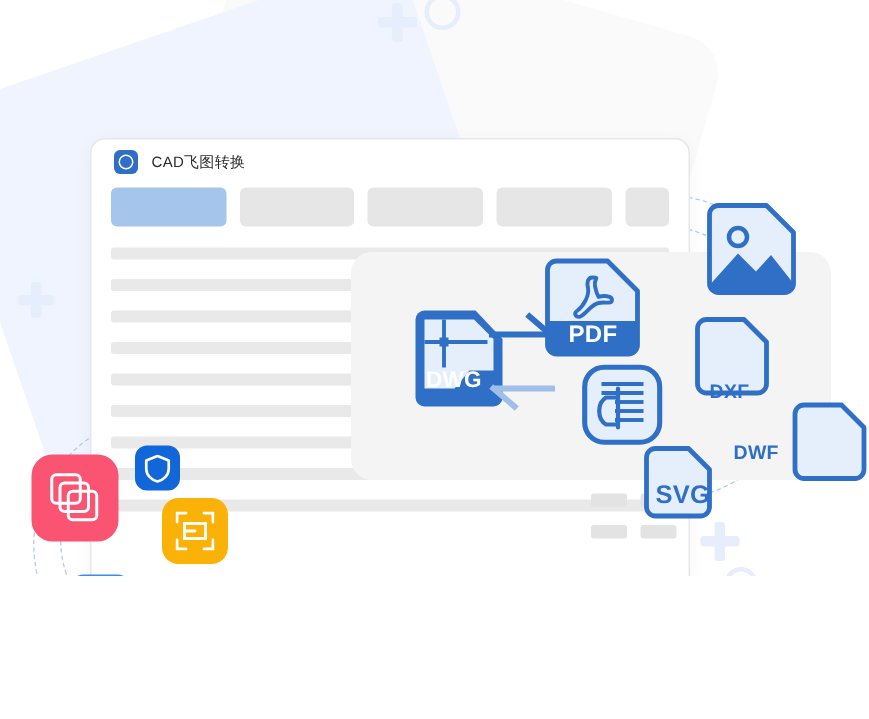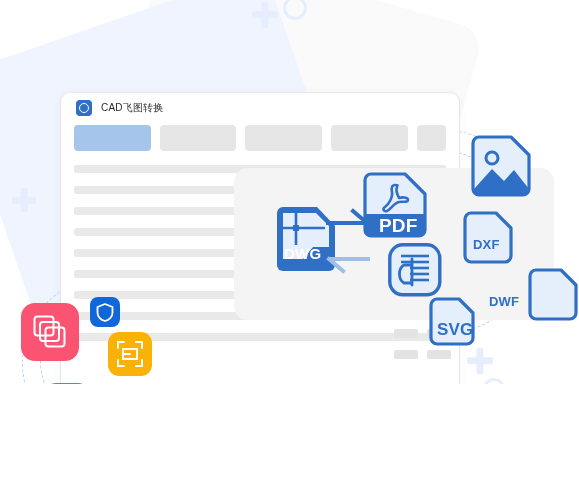--- a/index.html
+++ b/index.html
@@ -174,21 +174,21 @@
       <polyline points="17,17 3,5" stroke="#9fbee8" stroke-width="4" fill="none" stroke-linecap="square"></polyline>
     </svg>
   </div>
 
   <div class="fileicon" style="left:365px;top:174px;">
     <svg width="62" height="66" viewBox="0 0 62 66">
       <path d="M0 6 A6 6 0 0 1 6 0 L40 0 L60 20 L60 56 A6 6 0 0 1 54 62 L6 62 A6 6 0 0 1 0 56 Z" fill="#e5effb" stroke="#2f6fc6" stroke-width="3.2" stroke-linejoin="round"></path>
       <path d="M0 40 L60 40 L60 56 A6 6 0 0 1 54 62 L6 62 A6 6 0 0 1 0 56 Z" fill="#2f6fc6"></path>
       <path d="M30 11 c-3 0 -4 3 -3 7 c1 5 -3 12 -7 15 c-3 2 -1 5 2 4 c4 -2 7 -8 12 -9 c4 -1 9 1 9 -2 c0 -3 -6 -3 -9 -2 c-2 -4 -3 -9 -2 -11 c1 -2 1 -2 -2 -2 z" fill="none" stroke="#2f6fc6" stroke-width="2.6" stroke-linejoin="round"></path>
     </svg>
-    <div class="badge-label" style="left:14px;top:41px;font-size:19px;">PDF</div>
+    <div class="badge-label" style="left:14px;top:41px;font-size:16px;">PDF</div>
   </div>
 
   <div class="fileicon" style="left:388px;top:243px;">
     <svg width="54" height="54" viewBox="0 0 54 54">
       <rect x="1.8" y="1.8" width="50" height="50" rx="13" fill="#e5effb" stroke="#2f6fc6" stroke-width="3.4"></rect>
       <g stroke="#2f6fc6" stroke-width="2.6">
         <line x1="13" y1="13" x2="41" y2="13"></line>
         <line x1="13" y1="19" x2="41" y2="19"></line>
         <line x1="22" y1="25" x2="41" y2="25"></line>
         <line x1="22" y1="31" x2="41" y2="31"></line>
@@ -203,21 +203,21 @@
       <path d="M0 6 A6 6 0 0 1 6 0 L38 0 L56 18 L56 52 A6 6 0 0 1 50 58 L6 58 A6 6 0 0 1 0 52 Z" fill="#e5effb" stroke="#2f6fc6" stroke-width="3.2" stroke-linejoin="round"></path>
       <circle cx="19" cy="21" r="6" fill="none" stroke="#2f6fc6" stroke-width="3"></circle>
       <path d="M1 52 L19 32 L31 44 L41 33 L56 52 L56 52 A6 6 0 0 1 50 58 L6 58 A6 6 0 0 1 0 52 Z" fill="#2f6fc6"></path>
     </svg>
   </div>
 
   <div class="fileicon" style="left:465px;top:213px;">
     <svg width="48" height="52" viewBox="0 0 48 52">
       <path d="M0 6 A6 6 0 0 1 6 0 L31 0 L46 15 L46 43 A6 6 0 0 1 40 49 L6 49 A6 6 0 0 1 0 43 Z" fill="#e5effb" stroke="#2f6fc6" stroke-width="3.2" stroke-linejoin="round"></path>
     </svg>
-    <div class="doc-label" style="left:8px;top:24px;font-size:13px;">DXF</div>
+    <div class="doc-label" style="left:8px;top:40px;font-size:13px;">DXF</div>
   </div>
 
   <div class="fileicon" style="left:483px;top:270px;padding-left:47px;">
     <svg width="48" height="52" viewBox="0 0 48 52">
       <path d="M0 6 A6 6 0 0 1 6 0 L31 0 L46 15 L46 43 A6 6 0 0 1 40 49 L6 49 A6 6 0 0 1 0 43 Z" fill="#e5effb" stroke="#2f6fc6" stroke-width="3.2" stroke-linejoin="round"></path>
     </svg>
     <div class="doc-label" style="left:6px;top:24px;font-size:13px;">DWF</div>
   </div>
 
   <div class="fileicon" style="left:431px;top:299px;">

